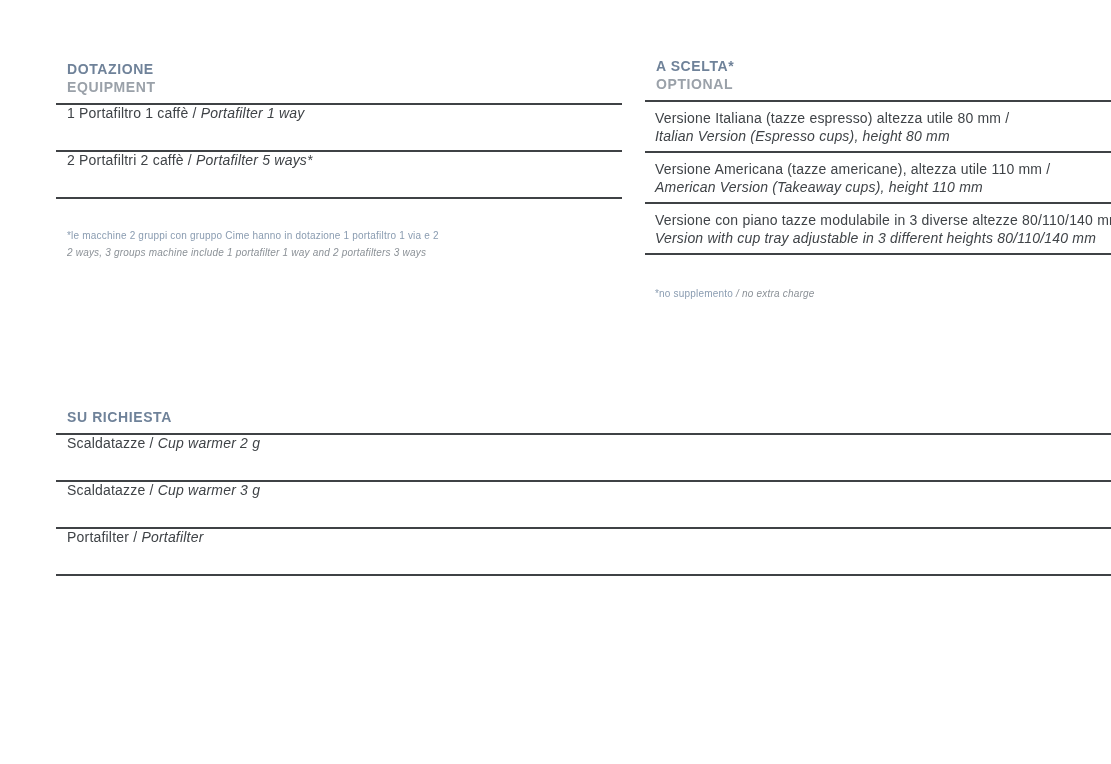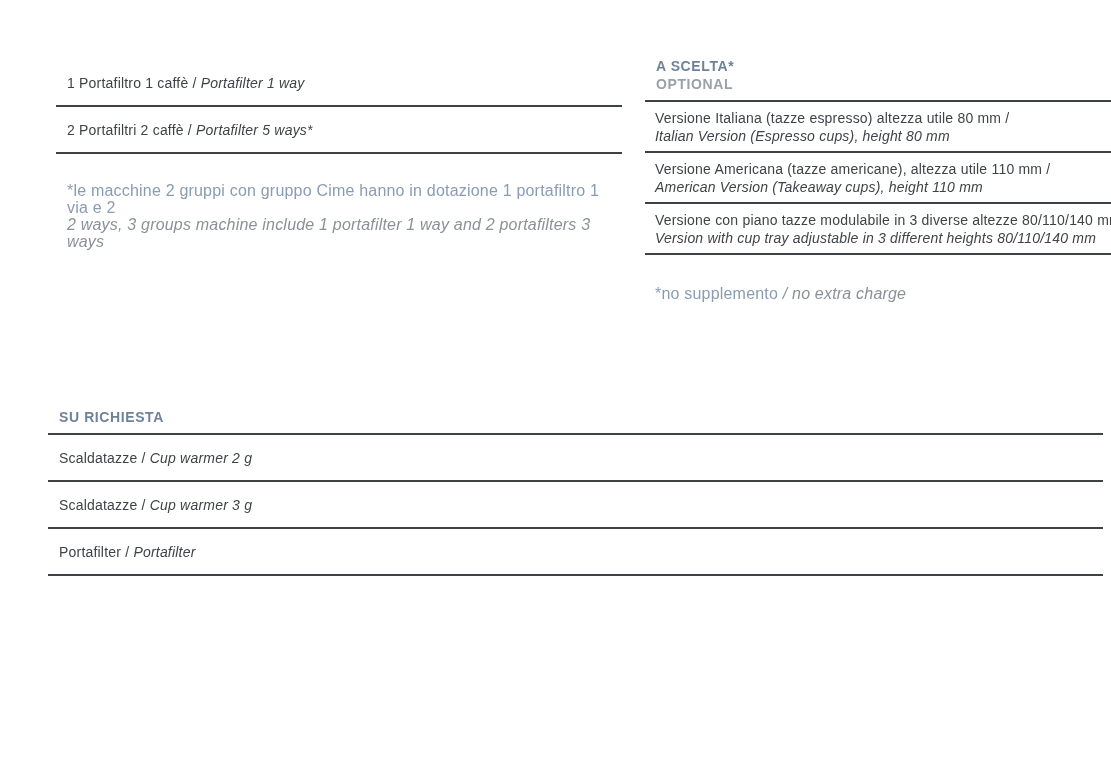--- a/index.html
+++ b/index.html
@@ -15,44 +15,48 @@
   body{
     width:1111px;height:764px;overflow:hidden;position:relative;
     background:#ffffff;color:var(--body-text);
     font-family:"Liberation Sans", sans-serif;
     font-size:14px;letter-spacing:0.2px;
   }
   .sec{position:absolute;}
   .sec-head{padding:0 0 7px 11px;border-bottom:2px solid var(--rule);}
   .head-it{font-size:14px;font-weight:700;letter-spacing:0.6px;line-height:18px;color:var(--heading-blue);}
   .head-en{font-size:14px;font-weight:700;letter-spacing:0.6px;line-height:18px;color:var(--heading-gray);}
-  .row{height:45px;display:flex;align-items:center;padding-left:11px;border-bottom:2px solid var(--rule);white-space:nowrap;}
+  .row{height:45px;display:flex;padding-left:11px;border-bottom:2px solid var(--rule);white-space:nowrap;}
   .t-it{font-style:normal;}
   .t-sep{white-space:pre;}
   .t-en{font-style:italic;}
   .row2{padding:7px 0 6px 10px;border-bottom:2px solid var(--rule);}
   .row2 .line{display:block;line-height:18px;white-space:nowrap;}
   .row2 .t-en{font-style:italic;}
   .equipment{left:56px;top:60px;width:566px;}
   .optional{left:645px;top:57px;width:645px;}
-  .ondemand{left:48px;top:408px;width:1055px;}
-  .footnote{margin:28px 0 0 11px;font-size:16px;line-height:17px;}
+  .ondemand{left:56px;top:408px;width:1055px;}
+  .footnote{margin:28px 0 0 11px;font-size:10px;line-height:17px;}
   .fn-it{display:block;color:var(--note-blue);}
   .fn-en{display:block;color:var(--note-gray);font-style:italic;}
   .optional .footnote{margin-top:30px;margin-left:10px;white-space:nowrap;}
   .fn-it-inline{color:var(--note-blue);}
   .fn-sep{color:var(--note-gray);font-style:italic;white-space:pre;}
   .fn-en-inline{color:var(--note-gray);font-style:italic;}
 </style>
 </head>
 <body>
 
 <main>
 
   <section class="sec equipment">
+    <header class="sec-head">
+      <div class="head-it">DOTAZIONE</div>
+      <div class="head-en">EQUIPMENT</div>
+    </header>
     <div class="row">
       <span class="t-it">1 Portafiltro 1 caffè</span>
         <span class="t-sep"> / </span>
         <span class="t-en">Portafilter 1 way</span>
     </div>
     <div class="row">
       <span class="t-it">2 Portafiltri 2 caffè</span>
         <span class="t-sep"> / </span>
         <span class="t-en">Portafilter 5 ways*</span>
     </div>

